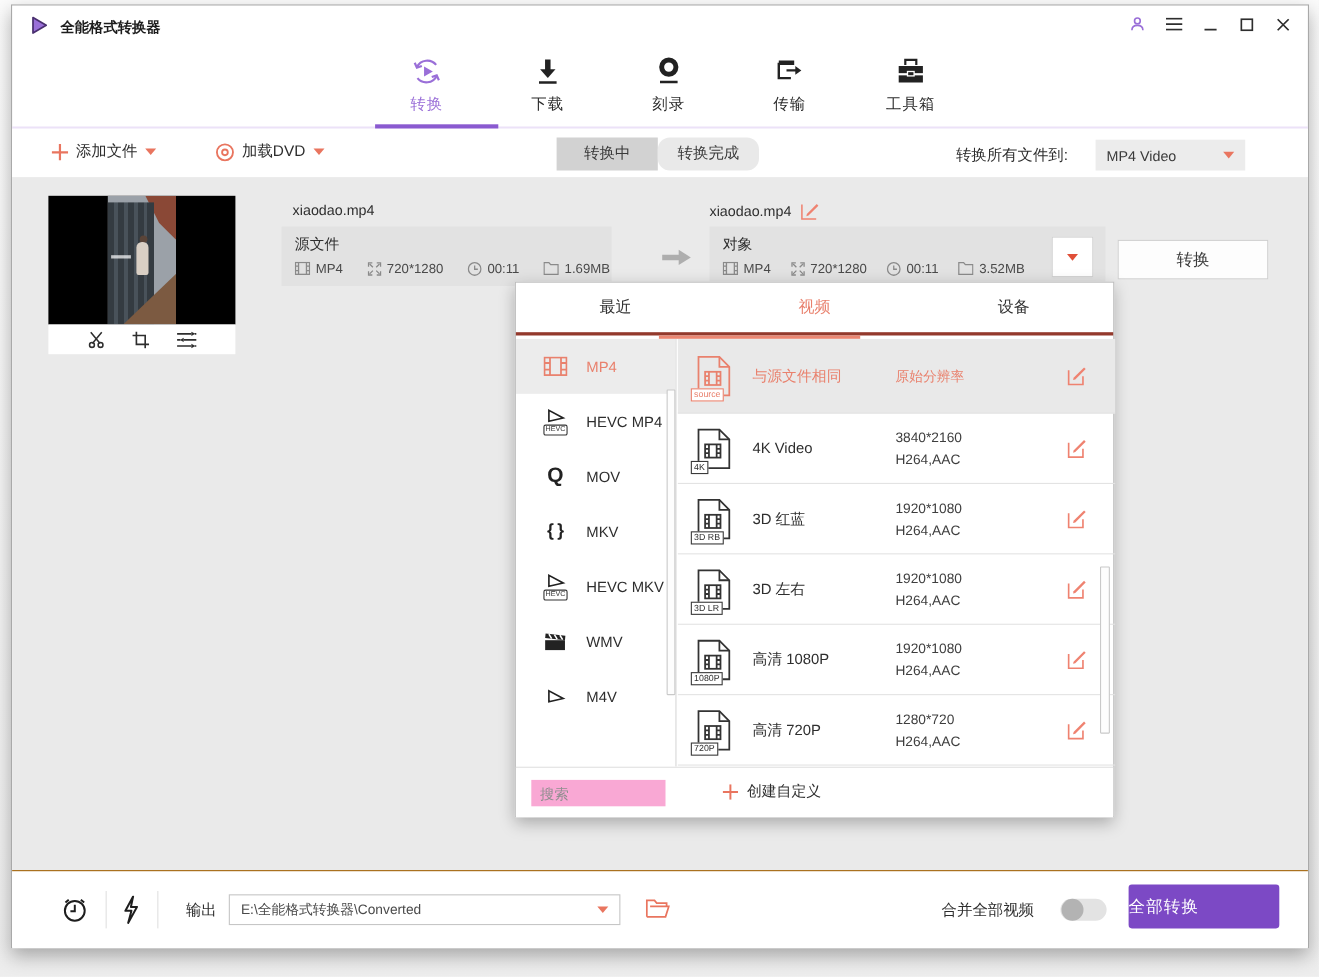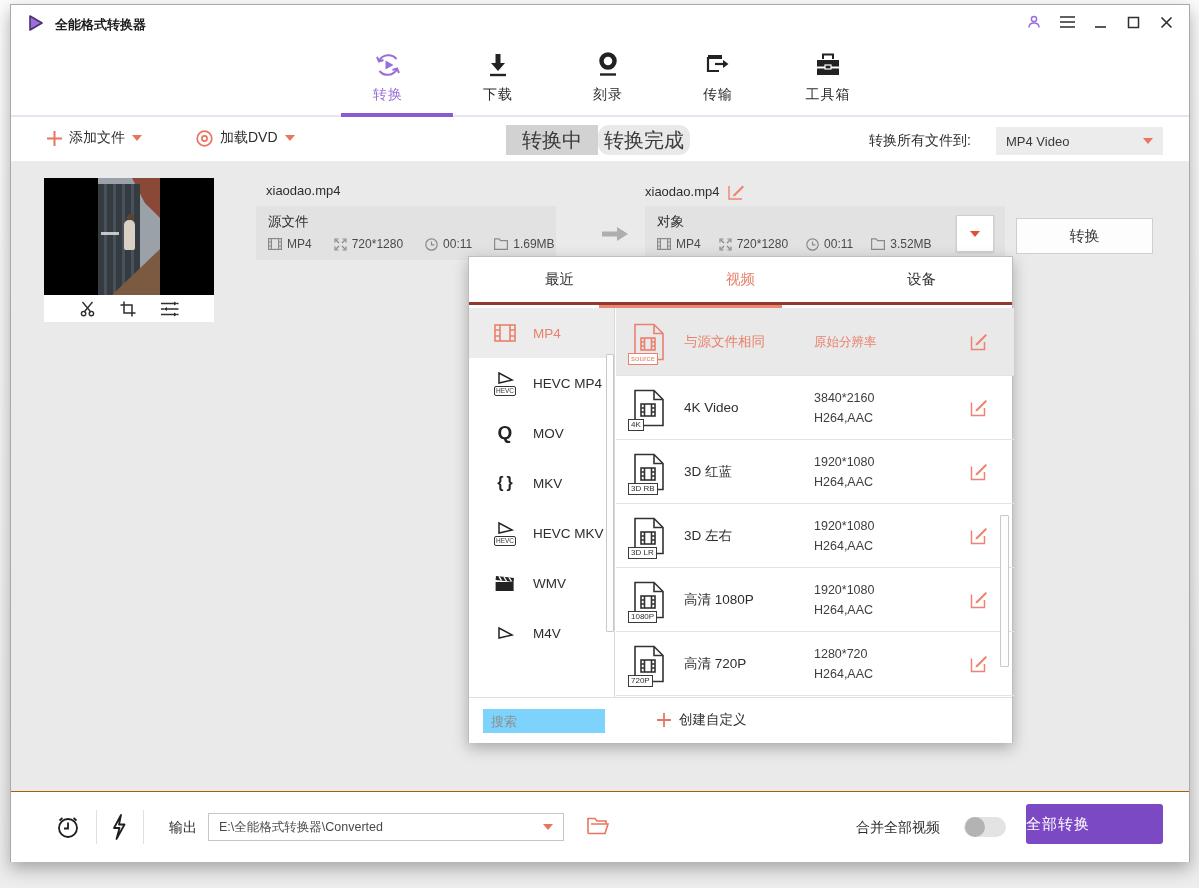--- a/index.html
+++ b/index.html
@@ -22,21 +22,21 @@
   .nav-item { width:110px; display:flex; flex-direction:column; align-items:center; gap:7px; padding-top:4px; }
   .nav-item .lbl { font-size:14px; color:#2b2b2b; letter-spacing:1px; }
   .nav-item.active .lbl { color:#9a6fd8; }
   .nav-underline-track { position:absolute; left:0; top:74px; width:100%; height:2px; background:#ece2f8; }
   .nav-underline { position:absolute; left:330px; top:72px; width:112px; height:4px; background:#8a5ad0; }
 
   
   .toolbar { position:absolute; left:0; top:112px; width:100%; height:44px; background:#fff; }
   .tb-btn { position:absolute; top:12px; display:flex; align-items:center; gap:7px; font-size:14px; color:#2e2e2e; cursor:default; }
   .caret { width:0; height:0; border-left:5px solid transparent; border-right:5px solid transparent; border-top:6px solid #e9755f; }
-  .seg { position:absolute; top:8px; height:30px; display:flex; align-items:center; justify-content:center; font-size:20px; color:#3a3a3a; }
+  .seg { position:absolute; top:8px; height:30px; display:flex; align-items:center; justify-content:center; font-size:14px; color:#3a3a3a; }
   .seg.on { background:#d2d2d2; }
   .seg.off { background:#e9e9e9;border-radius:11px; }
   .convert-to-label { position:absolute; top:15px; font-size:14px; color:#2e2e2e; }
   .convert-to-dd { position:absolute; top:10px; height:28px; background:#ececec; display:flex; align-items:center;
                    padding:0 10px; font-size:13px; color:#3a3a3a; justify-content:space-between; }
 
   
   .content { position:absolute; left:0; top:156px; width:100%; height:630px; background:#eaeaea; }
 
   .thumb { position:absolute; left:33px; top:17px; width:170px; height:117px; background:#000; overflow:hidden; }
@@ -80,21 +80,21 @@
   .preset-icon { position:relative; width:34px; margin-left:16px; display:flex; justify-content:center; }
   .pbadge { position:absolute; left:-4px; bottom:-4px; background:#fff; border:1px solid #3a3a3a; font-size:8px; line-height:10px;
             padding:0 2px; color:#2e2e2e; white-space:nowrap; }
   .preset-row.selected .pbadge { border-color:#e9816d; color:#e9816d; }
   .preset-name { width:130px; margin-left:18px; font-size:13.5px; color:#2e2e2e; }
   .preset-detail { width:130px; font-size:12.5px; color:#3e3e3e; line-height:20px; }
   .preset-row.selected .preset-name, .preset-row.selected .preset-detail { color:#e9816d; }
   .preset-edit { position:absolute; right:26px; top:50%; transform:translateY(-50%); }
   .list-scroll { position:absolute; right:3px; top:258px; width:9px; height:152px; background:#fdfdfd; border:1px solid #c9c9c9; border-radius:1px; }
   .fbottom { position:absolute; left:0; top:440px; width:100%; height:46px; border-top:1px solid #e0e0e0; background:#fff; }
-  .fsearch { position:absolute; left:14px; top:11px; width:122px; height:24px; background:#7dd3fc; border:none; outline:none;
+  .fsearch { position:absolute; left:14px; top:11px; width:122px; height:24px; background:#f9a8d4; border:none; outline:none;
              font-size:13px; padding:0 8px; color:#555; font-family:inherit; }
   .fsearch::placeholder { color:#8f8f8f; }
   .create-custom { position:absolute; left:188px; top:13px; display:flex; align-items:center; gap:8px; font-size:13.5px; color:#2e2e2e; }
 
   
   .bottombar { position:absolute; left:0; top:786px; width:100%; height:71px; background:#fff; border-top:1px solid #a16207; }
   .bb-divider { position:absolute; top:18px; width:1px; height:34px; background:#e0e0e0; }
   .bb-icon { position:absolute; top:22px; }
   .out-label { position:absolute; left:158px; top:27px; font-size:14px; color:#2e2e2e; }
   .out-dd { position:absolute; left:197px; top:21px; width:356px; height:28px; background:#fff; border:1px solid #c6c6c6;
@@ -229,21 +229,21 @@
       <span>加载DVD</span>
       <span class="caret"></span>
     </div>
     <div class="seg on" style="left:495px; width:92px;">
       <span>转换中</span>
     </div>
     <div class="seg off" style="left:587px; width:92px;">
       <span>转换完成</span>
     </div>
     <div class="convert-to-label" style="left:858px;">转换所有文件到:</div>
-    <div class="convert-to-dd" style="left:985px; width:167px;gap:20px;">
+    <div class="convert-to-dd" style="left:985px; width:136px;gap:20px;">
       <span>MP4 Video</span>
       <span class="caret"></span>
     </div>
   </div>
 
   <div class="content">
 
     <div class="thumb">
       <div class="clip">
         <div class="brick"></div>

